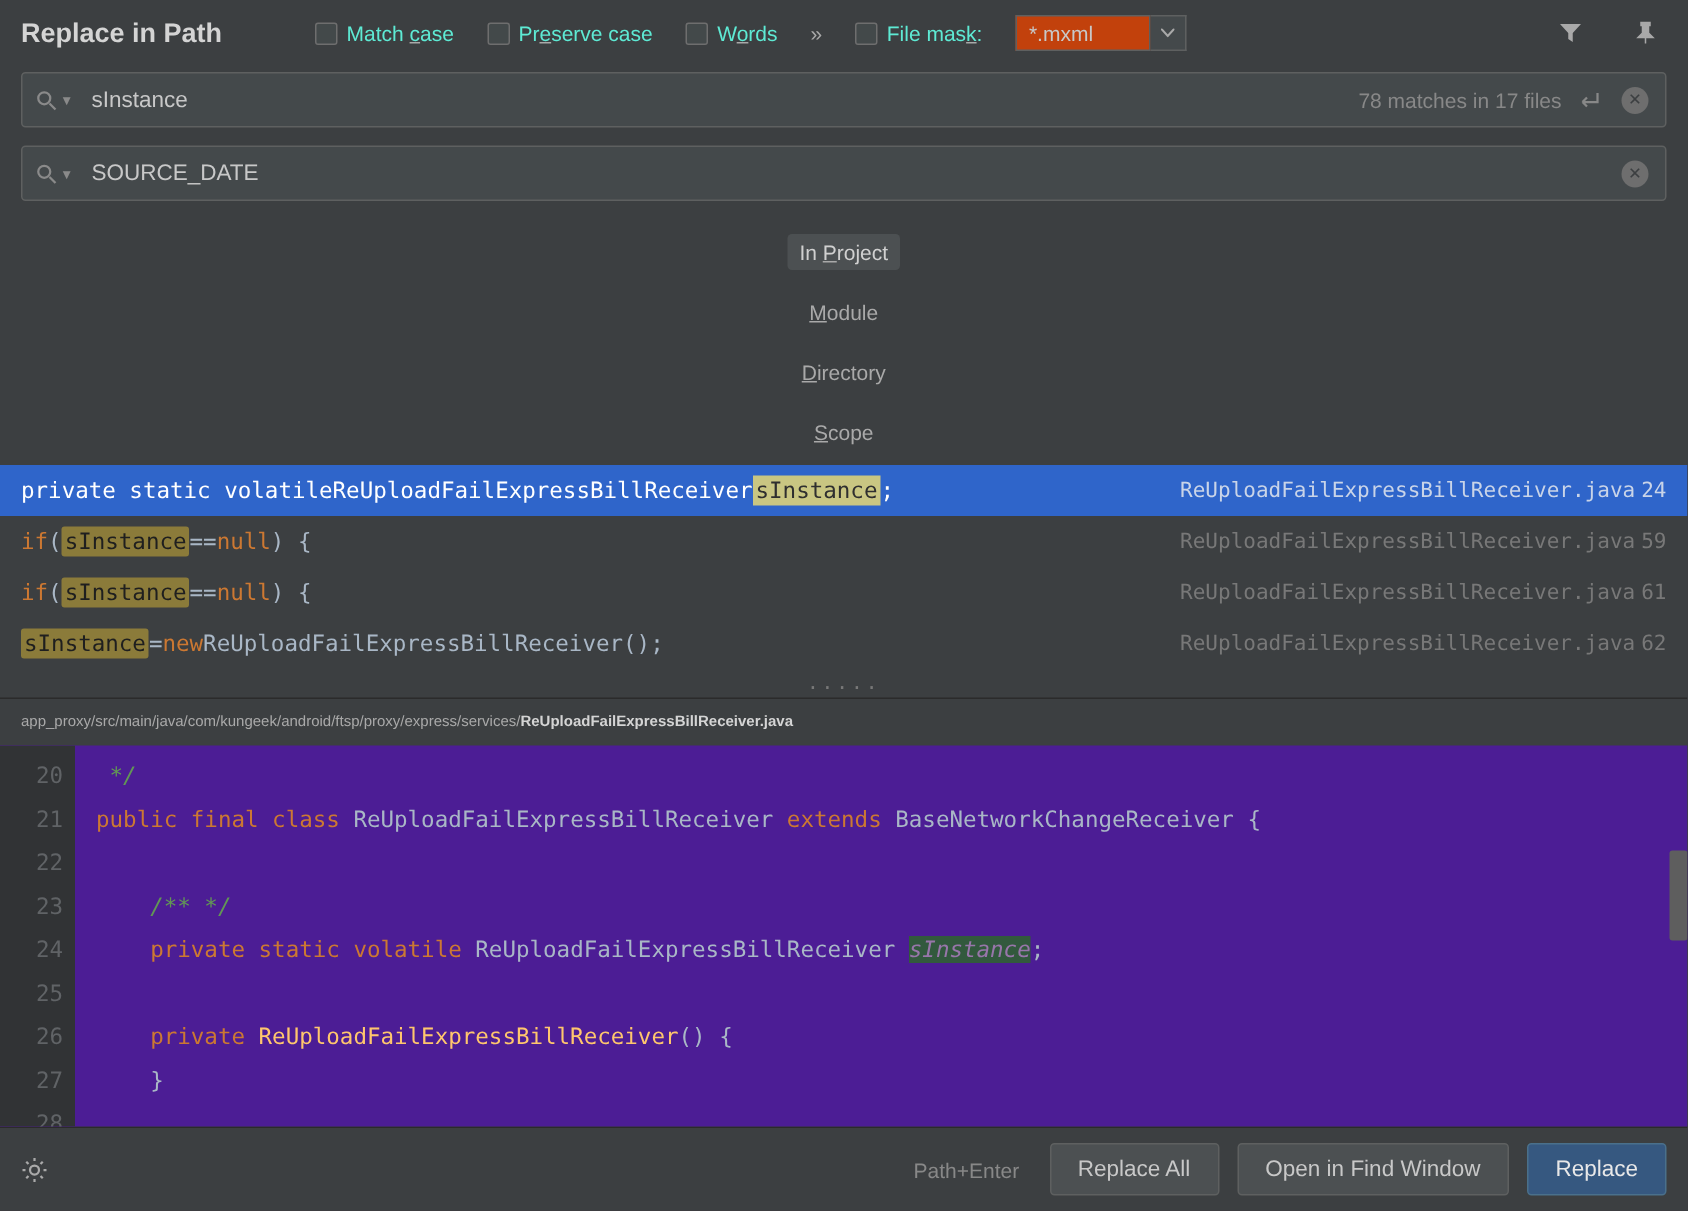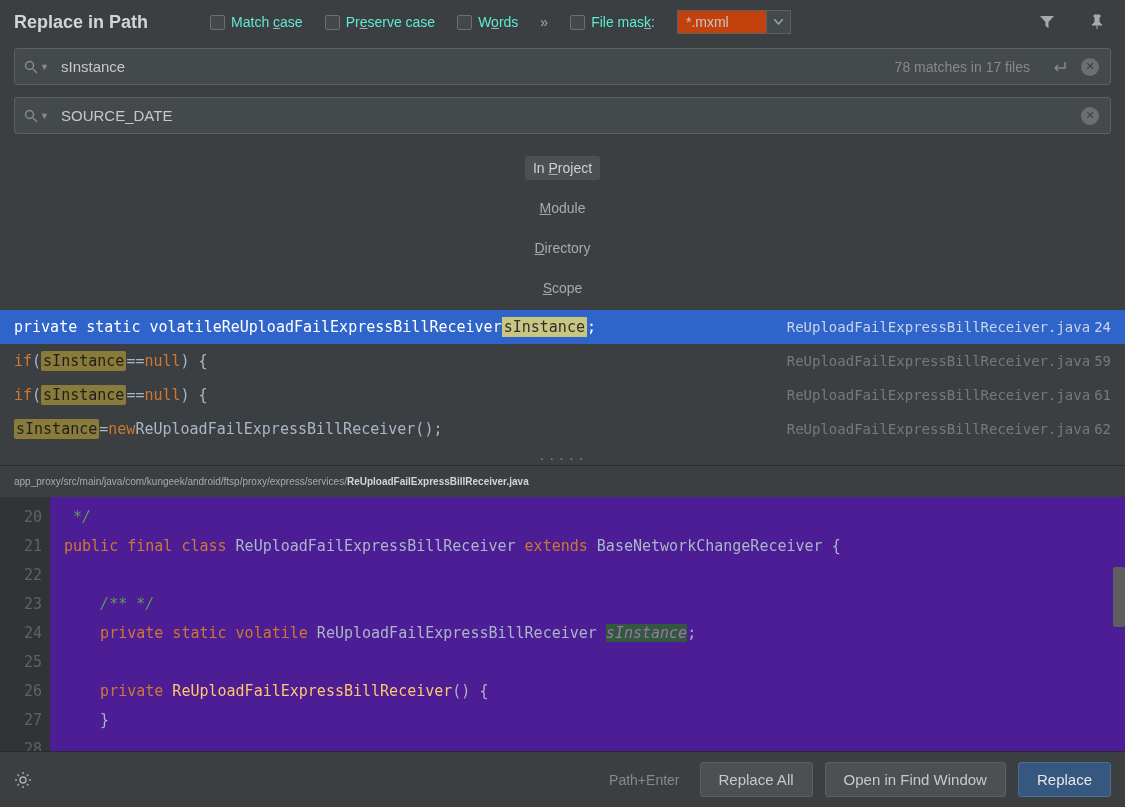--- a/index.html
+++ b/index.html
@@ -88,21 +88,21 @@
   left: 10px;
   top: 50%;
   transform: translateY(-50%);
   color: #8a8a8a;
   display: flex;
   align-items: center;
   gap: 2px;
 }
 .input-status {
   position: absolute;
-  right: 81px;
+  right: 70px;
   top: 50%;
   transform: translateY(-50%);
   color: #888;
   font-size: 14px;
 }
 .enter-icon {
   position: absolute;
   right: 44px;
   top: 50%;
   transform: translateY(-50%);

